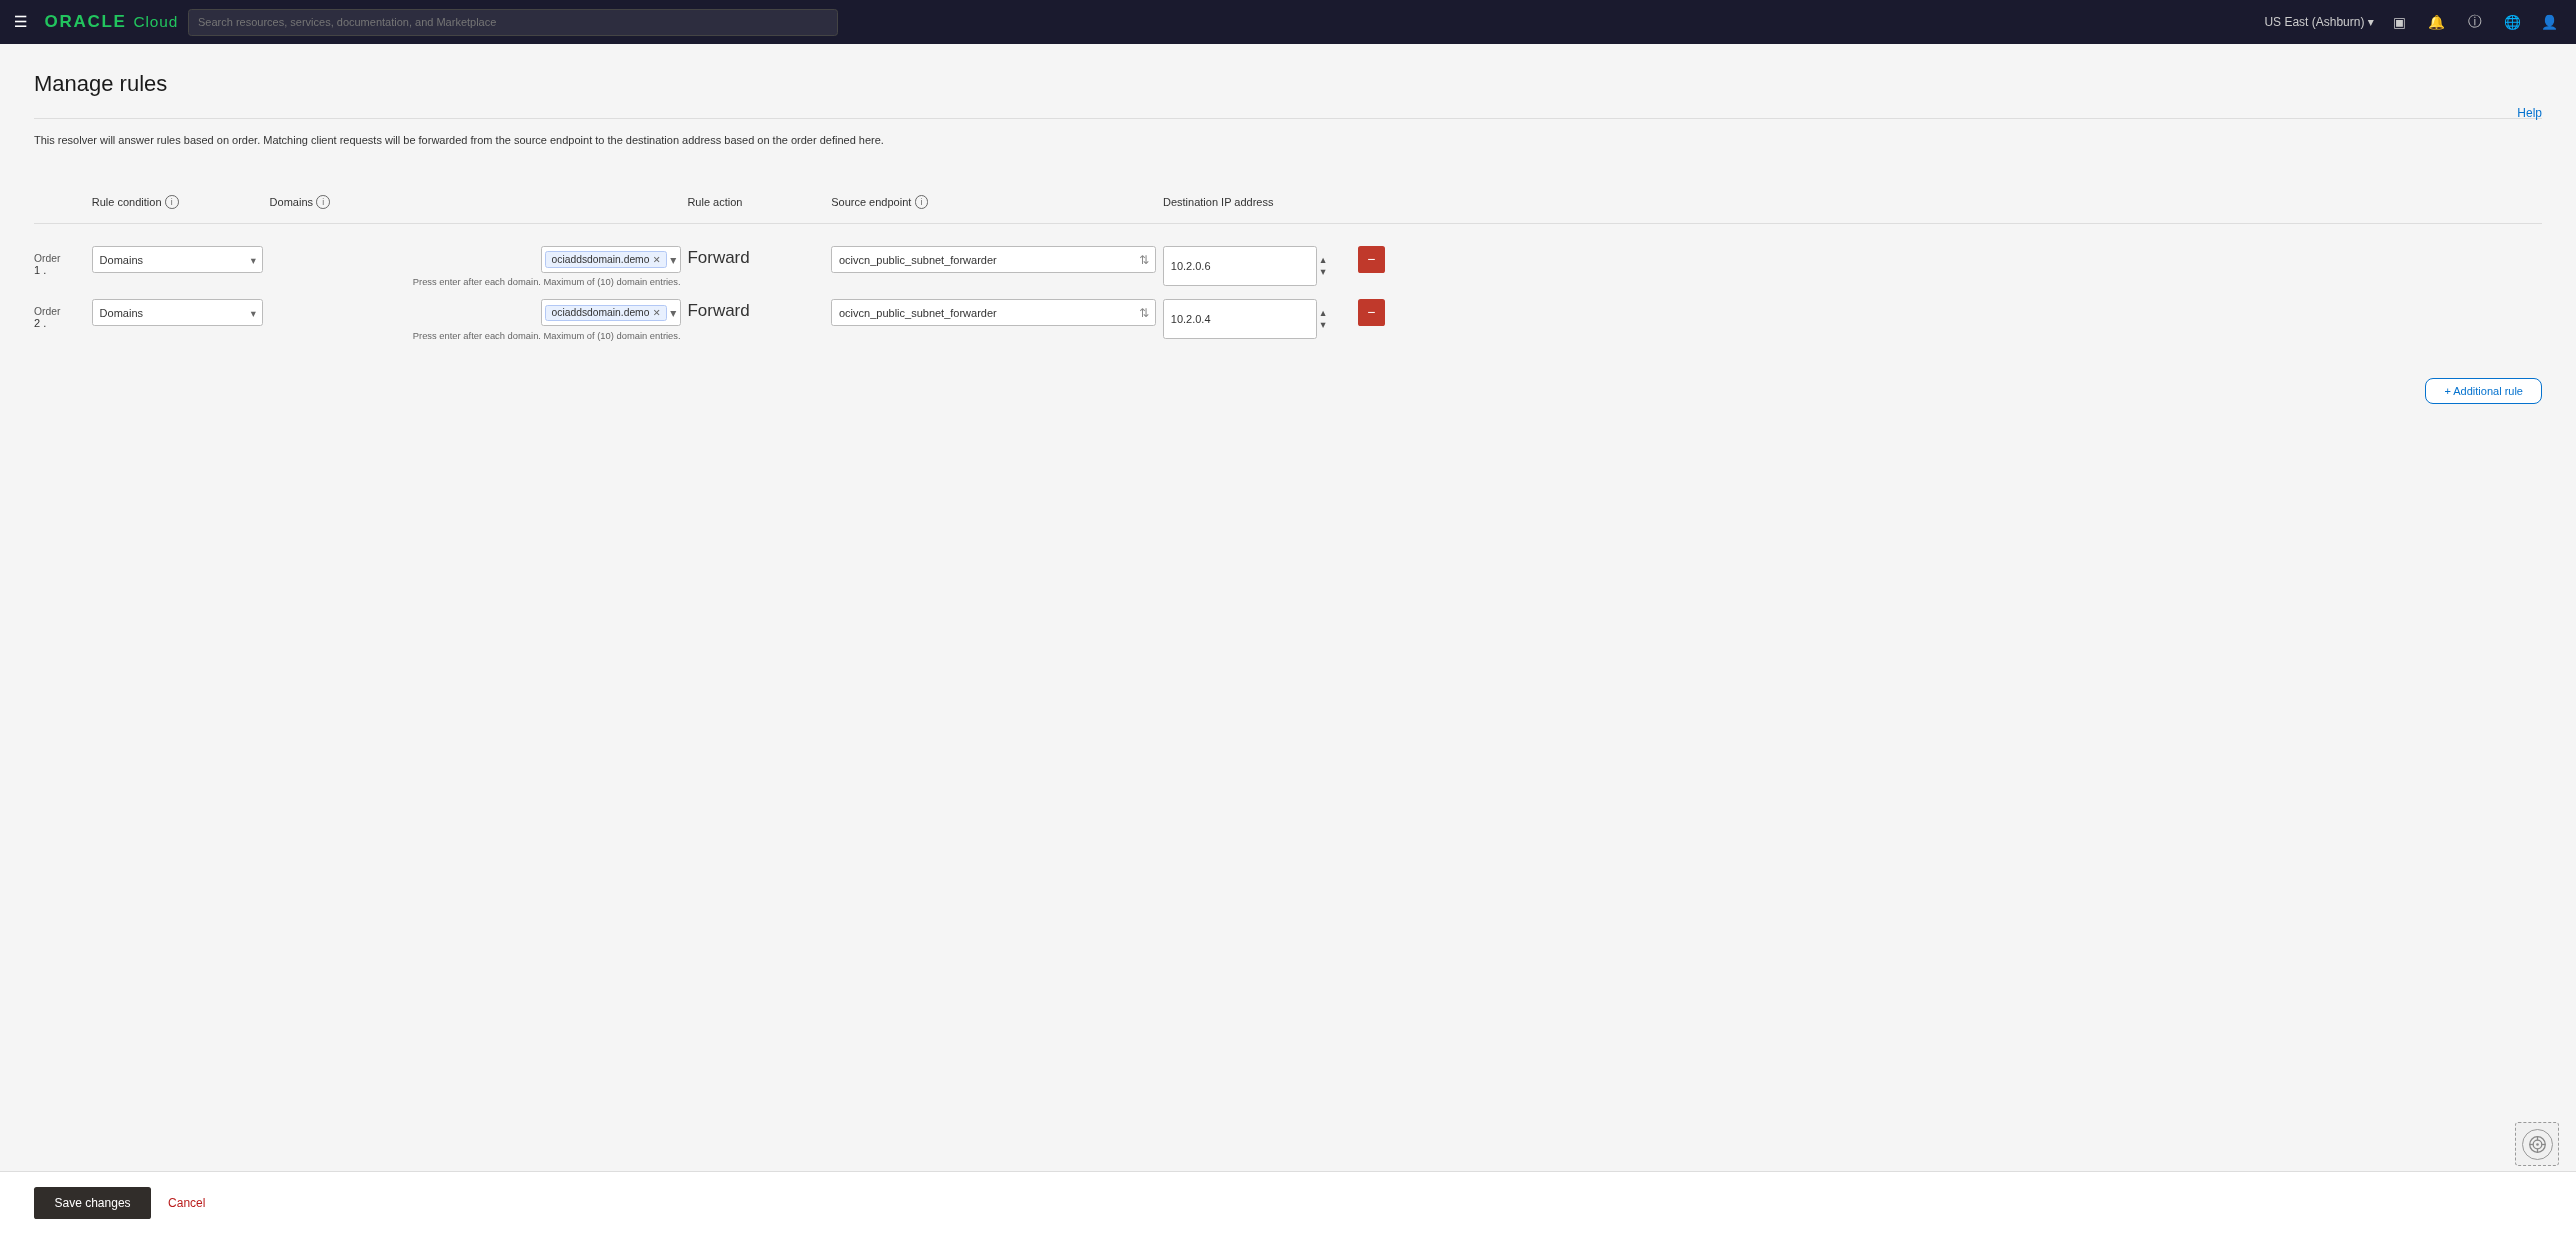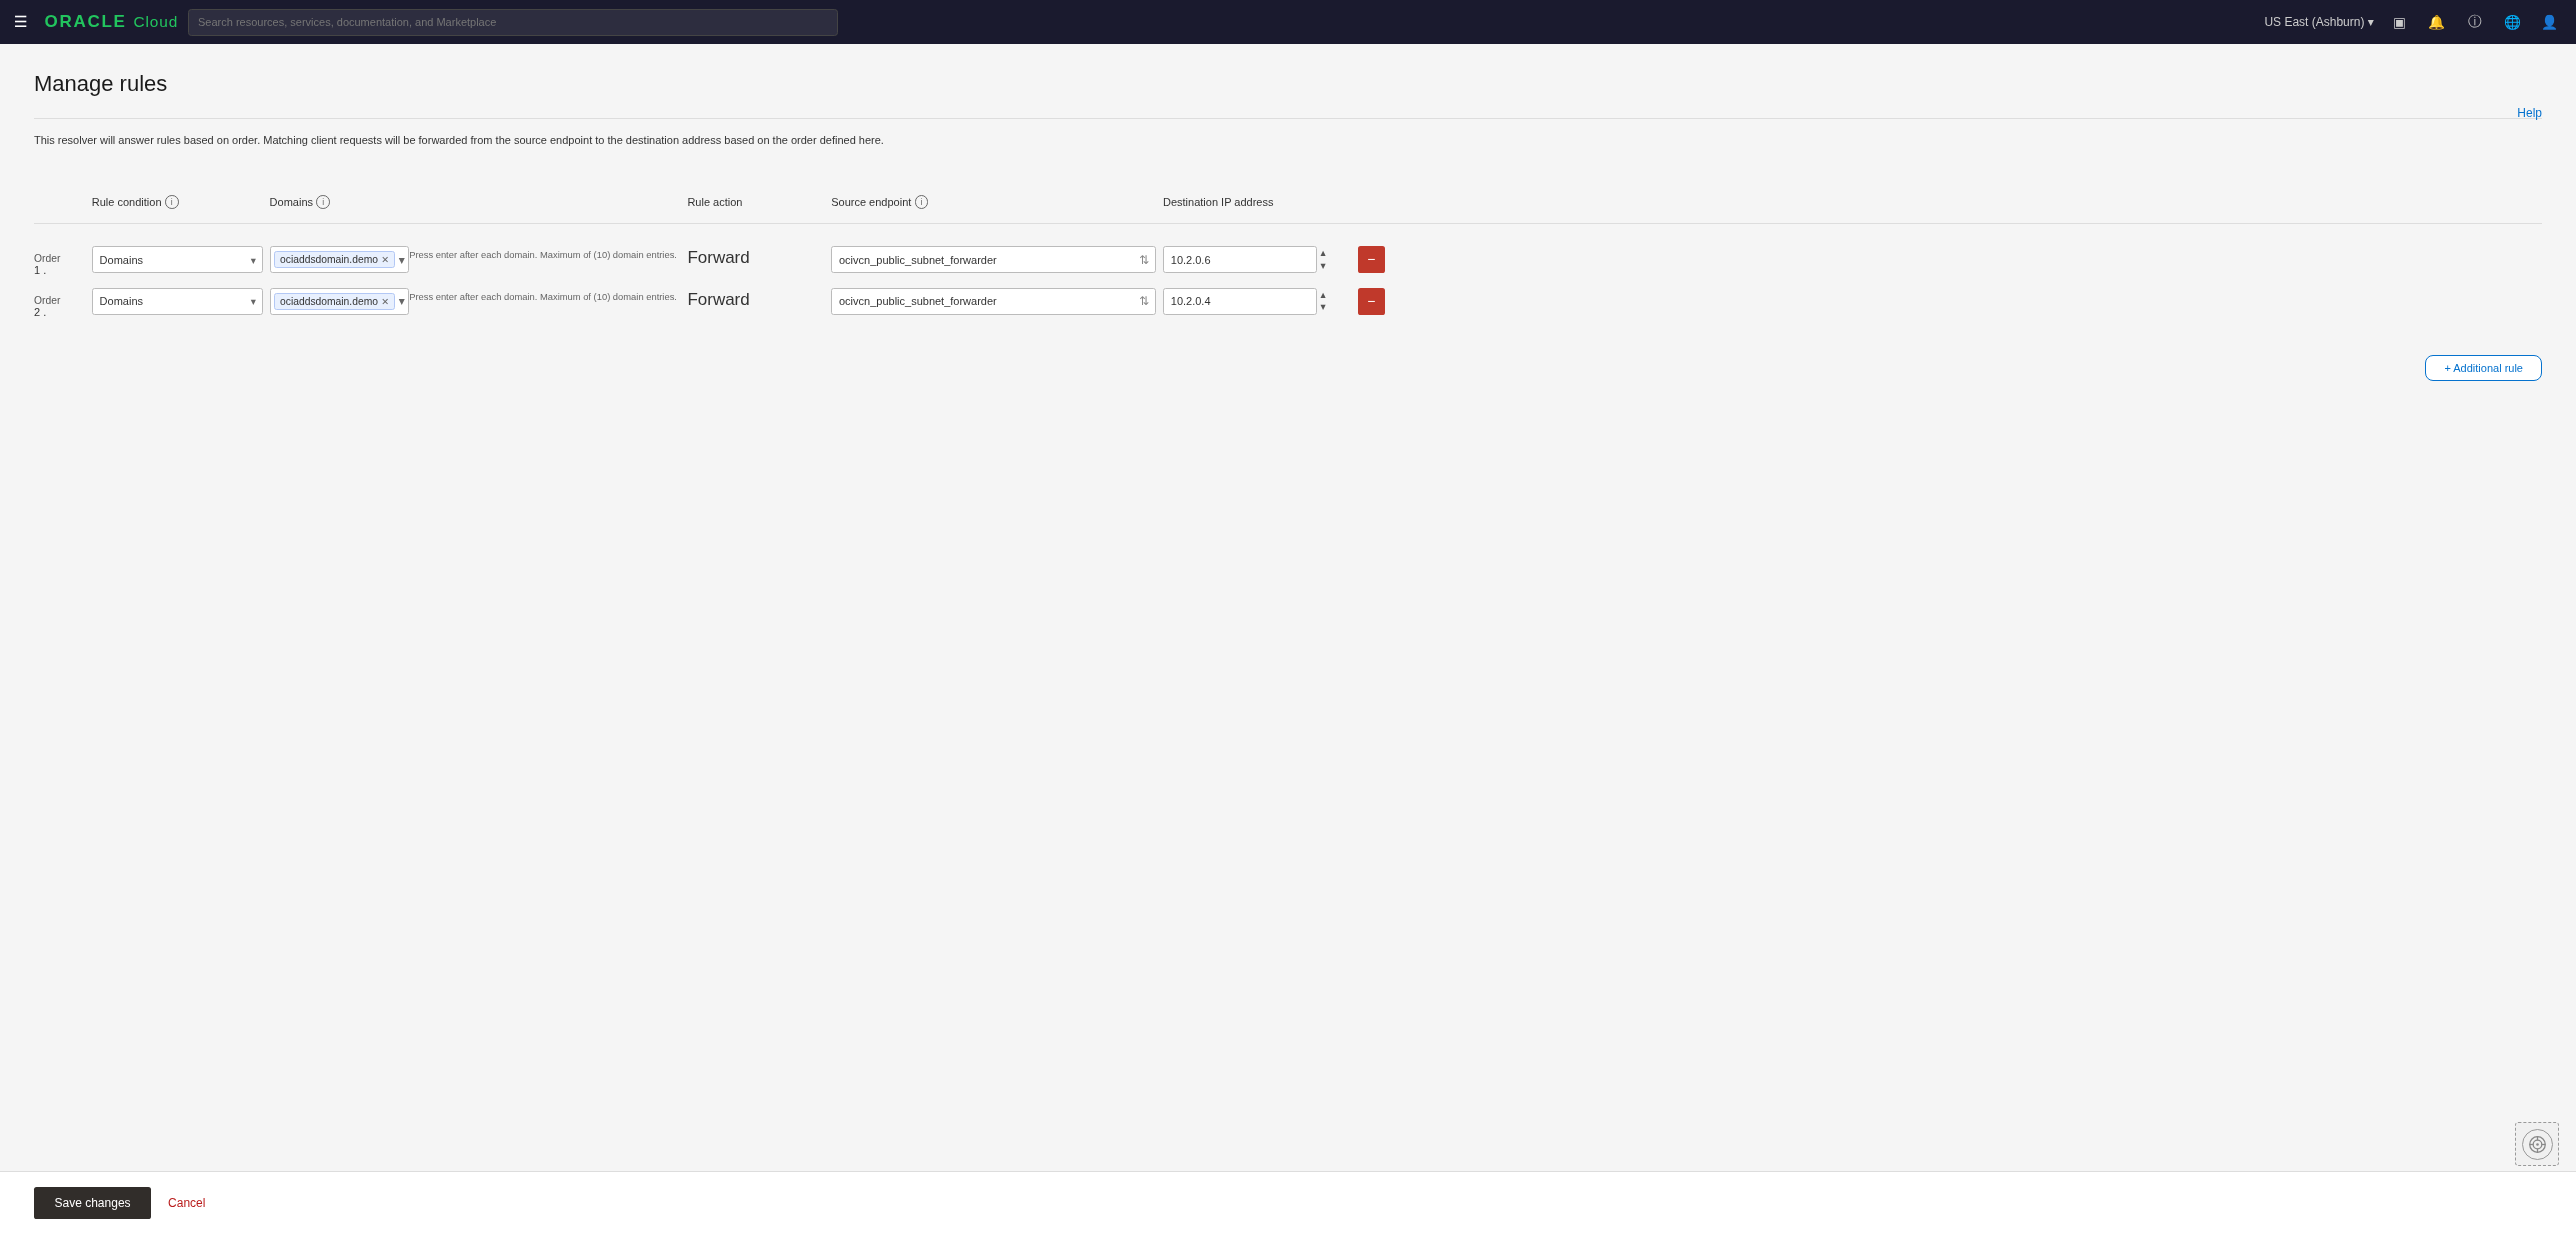--- a/index.html
+++ b/index.html
@@ -210,21 +210,21 @@
       font-size: 12px;
       color: #888;
     }
     .dest-ip-col {
       display: flex;
       flex-direction: column;
       gap: 1.7px;
     }
     .dest-ip-input {
       width: 154px;
-      height: 27px;
+      height: 40px;
       border: 0.9px solid #bbb;
       border-radius: 2.6px;
       padding: 0 6.8px;
       font-size: 11px;
       color: #333;
       outline: none;
       background: #fff;
     }
     .delete-btn {
       width: 27px;
@@ -316,21 +316,22 @@
 
     
     .section-divider {
       border: none;
       border-top: 0.9px solid #ddd;
       margin: 6.8px 0 13.7px 0;
     }
 
     .domains-col {
       display: flex;
-      flex-direction: row;
+      flex-direction: column;
+      align-items: flex-end;
     }
     .domains-input-row {
       display: flex;
       align-items: center;
       border: 0.9px solid #bbb;
       border-radius: 2.6px;
       background: #fff;
       min-height: 27px;
       padding: 1.7px 3.4px;
       gap: 3.4px;

